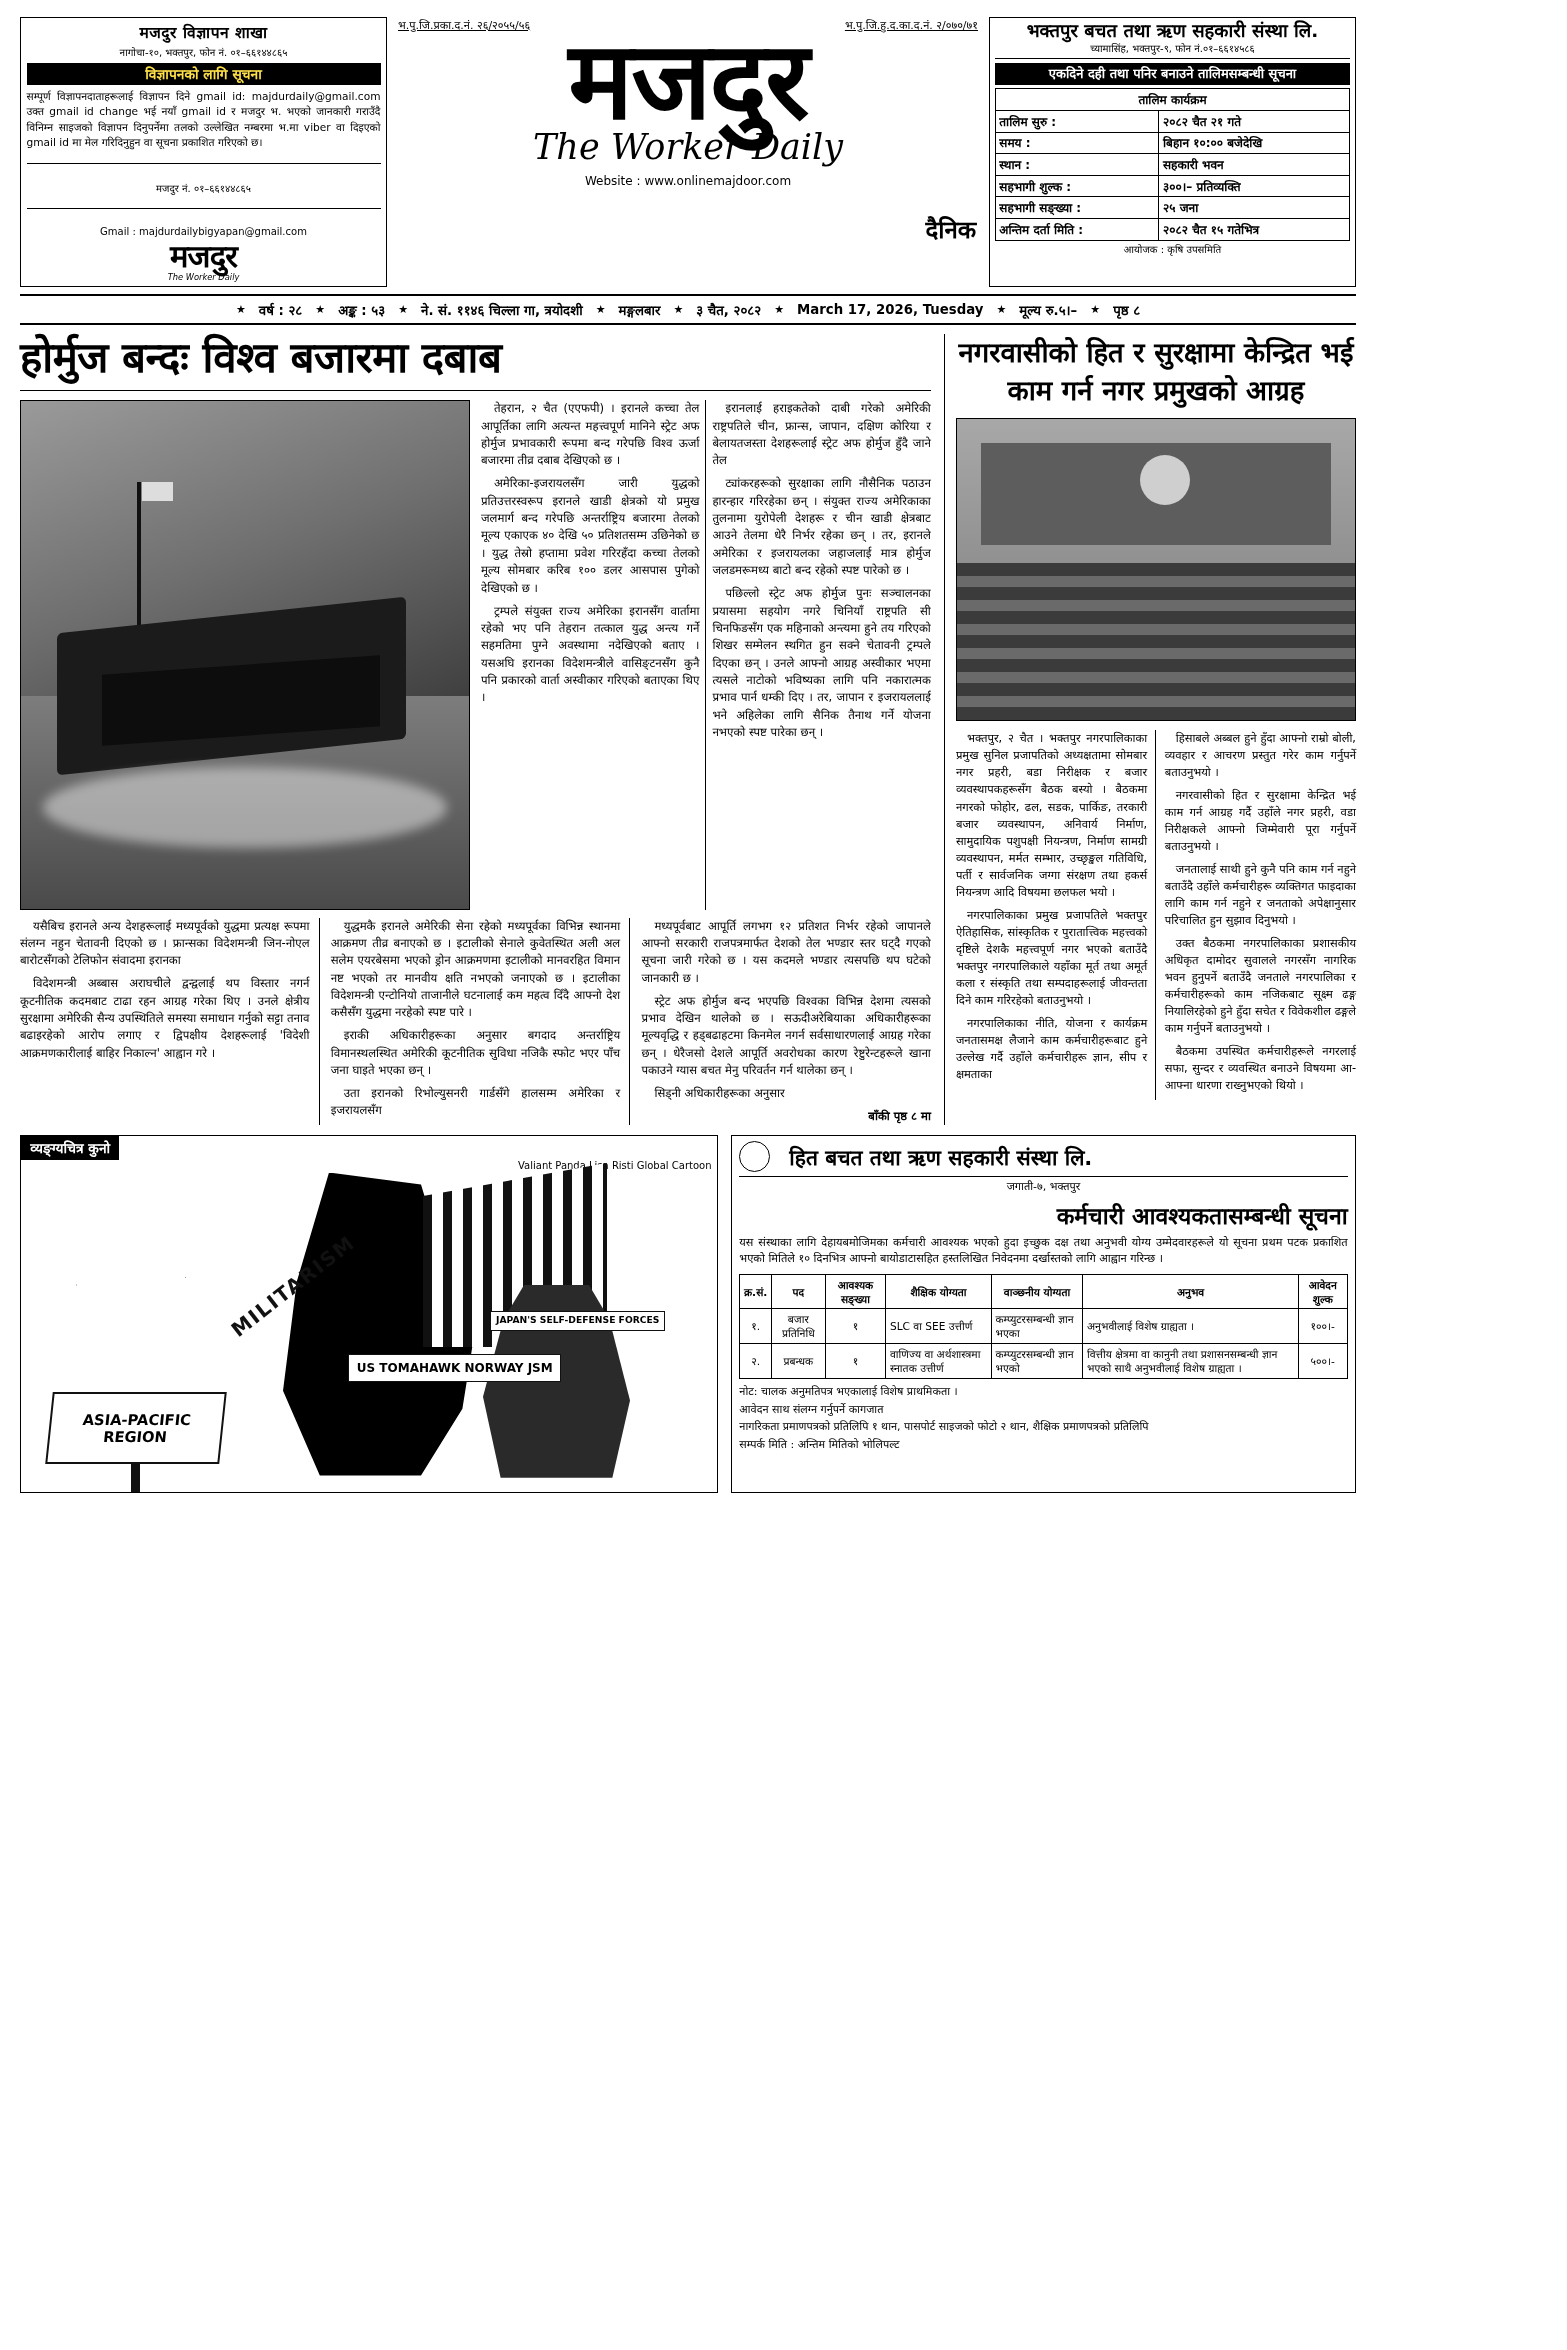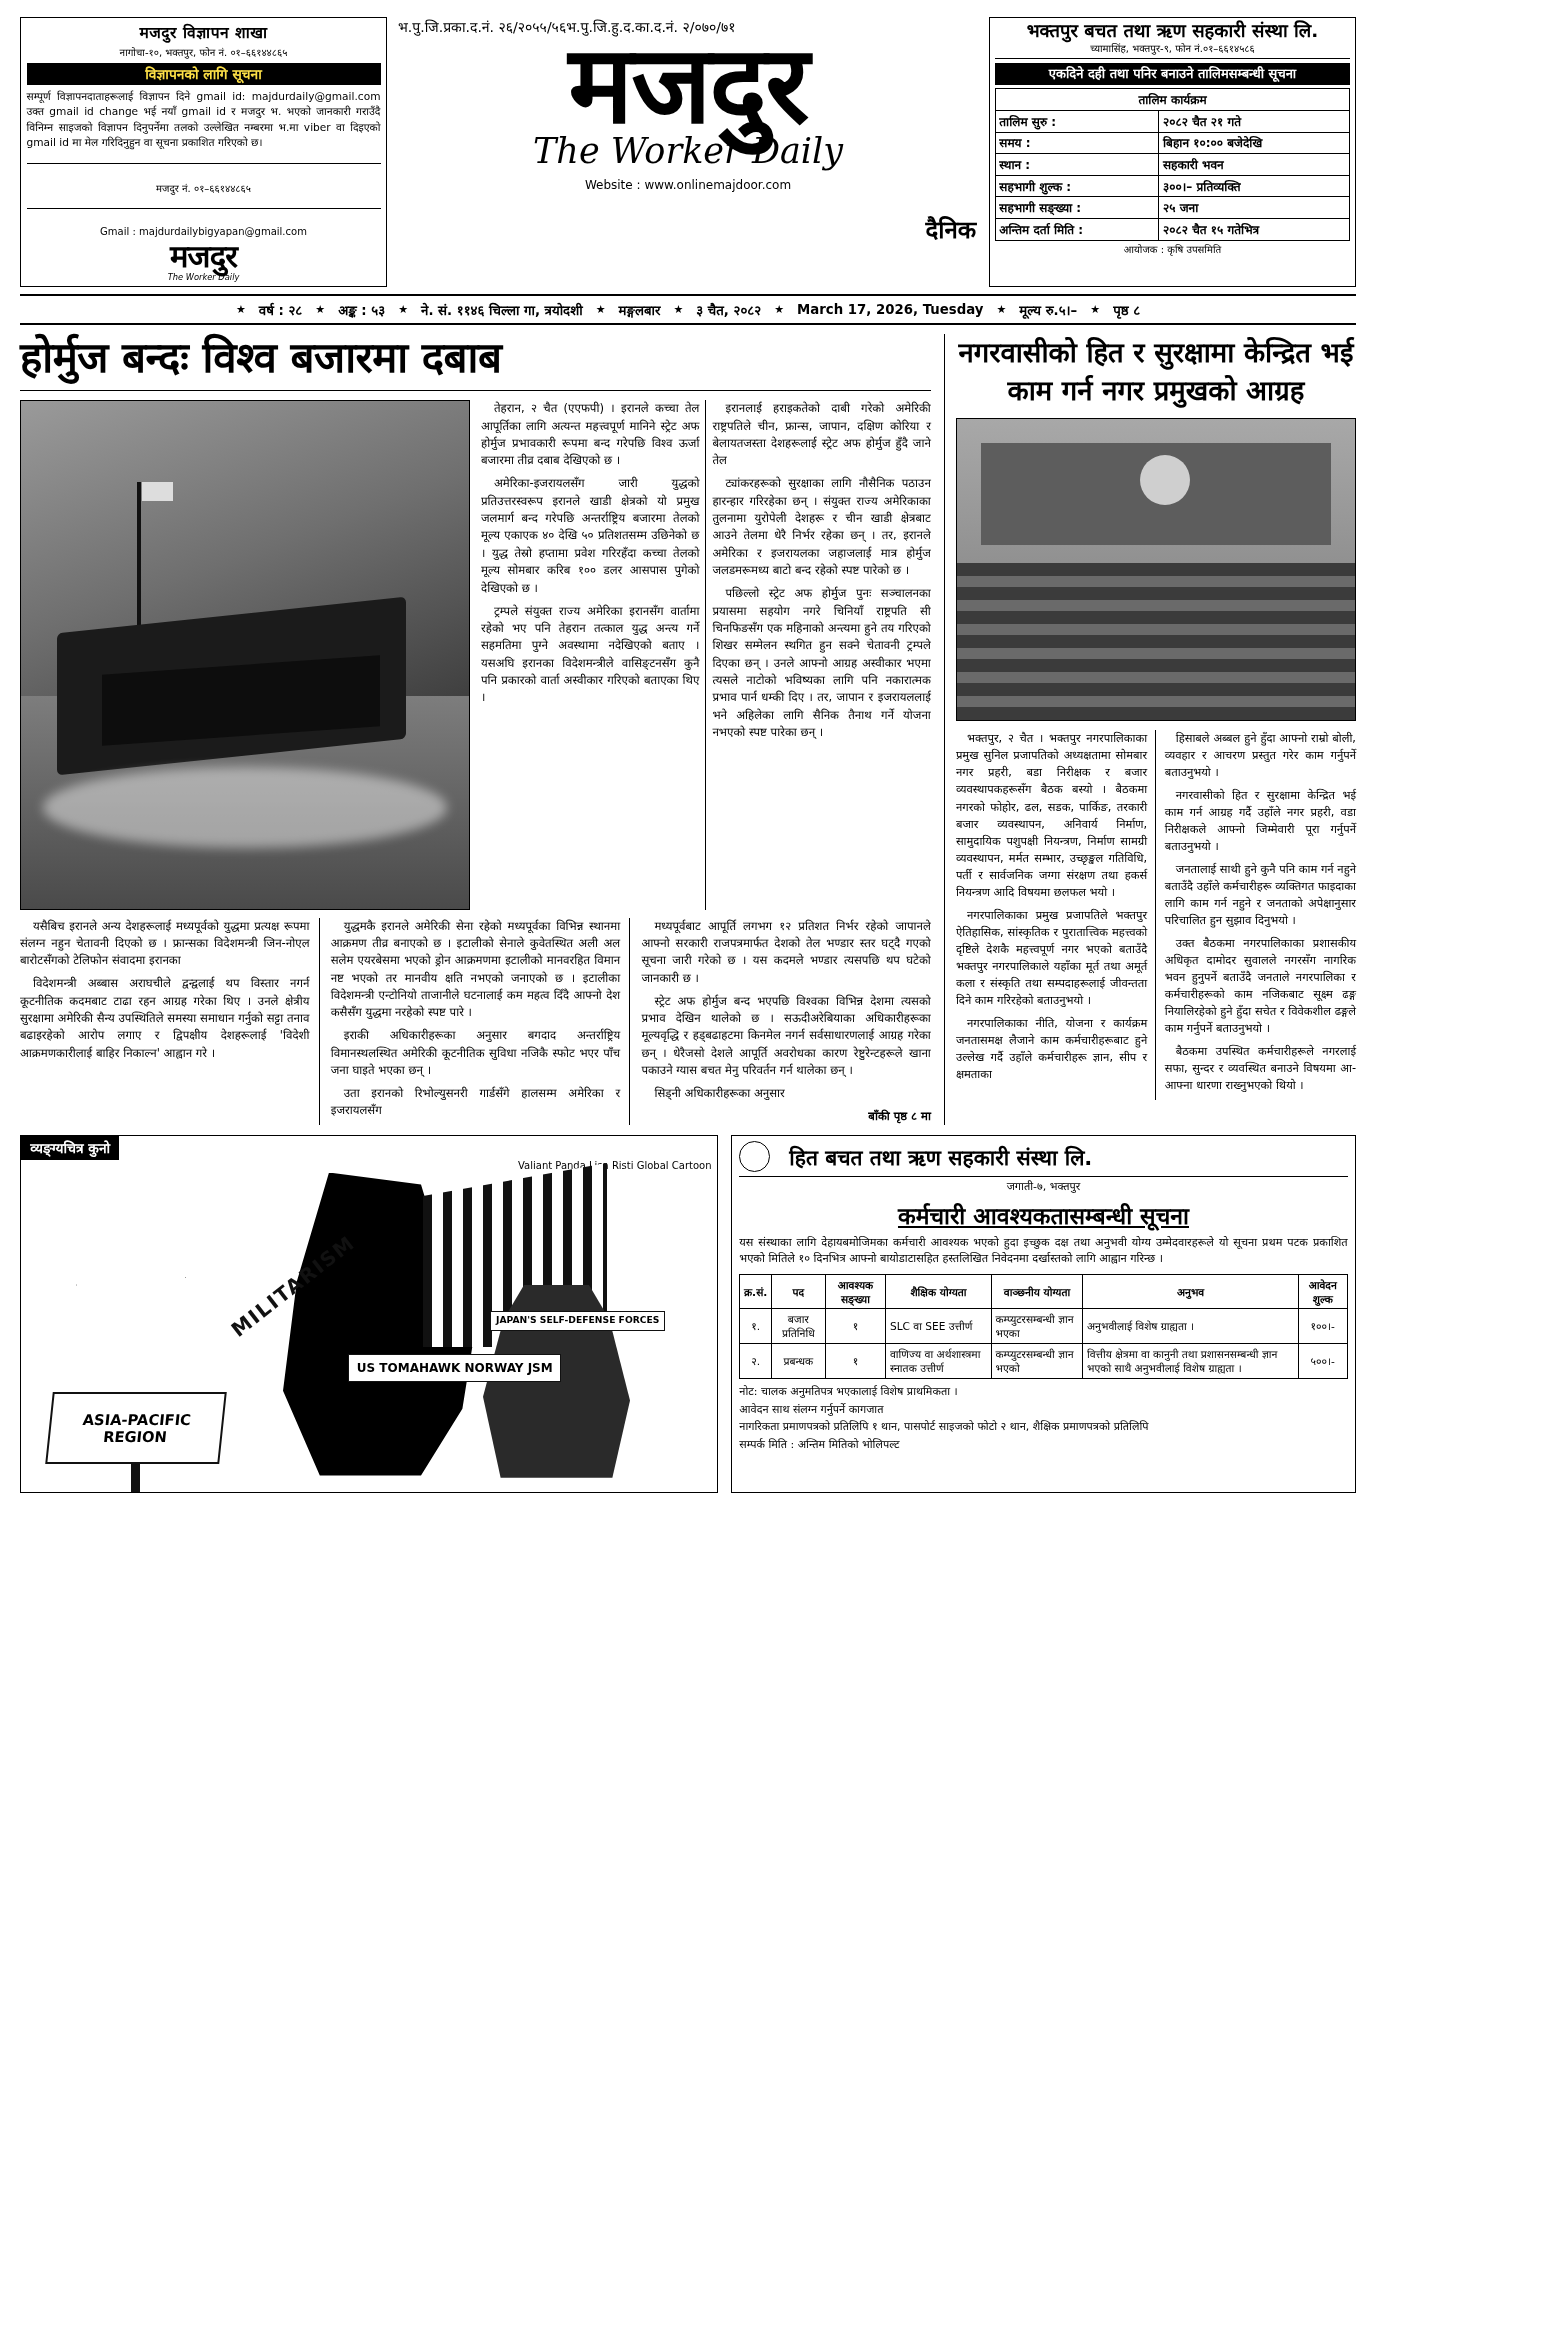--- a/index.html
+++ b/index.html
@@ -19,21 +19,21 @@
   .mh-left { width:367px; border:1.8px solid #000; padding:3.7px 5.5px; text-align:center; }
   .mh-left .t1 { font-weight:bold; font-size:15.6px; letter-spacing:0.5px; }
   .mh-left .t2 { font-size:10px; margin-top:1.8px; }
   .mh-left .bar { background:#000; color:#fde047; font-weight:bold; font-size:13.8px; margin:3.7px 0; padding:1.8px 0; }
   .mh-left .body { font-size:10.6px; line-height:1.45; text-align:justify; }
   .mh-left .gm { font-size:10px; margin-top:13px; border-top:0.9px solid #000; padding-top:17px;}
   .mh-left .logo-small { font-weight:bold; font-size:31px; font-family:"DejaVu Sans", sans-serif; letter-spacing:-0.9px; line-height:1; margin-top:3.7px; }
   .mh-left .logo-small-sub { font-size:8.3px; font-style:italic; }
 
   .mh-center { flex:1; text-align:center; position:relative; }
-  .mh-center .regline { display:flex; justify-content:flex-start; font-size:14px; padding:0 5.5px; }
+  .mh-center .regline { display:flex; justify-content:space-between; font-size:11px; padding:0 5.5px;text-decoration:underline; }
   .mh-center .title {
     font-size:108px; font-weight:bold; line-height:0.95; letter-spacing:-1.8px;
     font-family:"DejaVu Sans", sans-serif; margin-top:-1.8px;
   }
   .mh-center .subtitle { font-size:35px; font-style:italic; font-family:"DejaVu Serif", serif; margin-top:-5.5px; }
   .mh-center .dainik { position:absolute; right:7.3px; bottom:42px; font-size:24px; font-weight:bold; }
   .mh-center .website { font-size:12px; margin-top:7.3px; }
 
   .mh-right { width:367px; border:1.8px solid #000; padding:2.8px 4.6px; text-align:center; }
   .mh-right .co-name { font-weight:bold; font-size:18.4px; line-height:1.15; }
@@ -113,21 +113,21 @@
   .cartoon .soldier { position:absolute; right:87px; bottom:13.8px; width:147px; height:193px; background:#2a2a2a;
       clip-path:polygon(28% 0,72% 0,86% 18%,100% 60%,88% 100%,12% 100%,0 58%,14% 18%); }
   .cartoon .box { position:absolute; right:156px; bottom:110px; background:#fff; border:1.8px solid #111; font-weight:bold; font-size:12px; padding:5.5px 7.3px; text-align:center; line-height:1.2;}
   .cartoon .box2 { position:absolute; right:52px; bottom:161px; background:#fff; border:1.8px solid #111; font-weight:bold; font-size:9.2px; padding:3.7px 4.6px; text-align:center; line-height:1.15;}
 
   .notice { flex:1; border:1.8px solid #000; padding:5.5px 7.3px; }
   .notice .nhead { display:flex; align-items:center; gap:19px; border-bottom:1.8px solid #000; padding-bottom:3.7px;}
   .notice .nlogo { width:31px; height:31px; border:1.8px solid #000; border-radius:50%; }
   .notice .ntitle { font-size:21px; font-weight:bold; }
   .notice .nsub { font-size:11px; margin-top:1.8px; }
-  .notice .nbanner { text-align:center; font-size:23px; font-weight:bold; margin:5.5px 0 3.7px;text-decoration:underline; }
+  .notice .nbanner { text-align:right; font-size:23px; font-weight:bold; margin:5.5px 0 3.7px; }
   .notice .nbody { font-size:11.2px; line-height:1.5; text-align:justify; }
   .notice table { width:100%; border-collapse:collapse; font-size:10.6px; margin-top:5.5px;}
   .notice table th, .notice table td { border:0.9px solid #000; padding:2.8px 3.7px; text-align:center; vertical-align:middle;}
   .notice table th { font-weight:bold; }
   .notice table td.l { text-align:left; }
   .notice .nfoot { font-size:11px; line-height:1.6; margin-top:4.6px; }
 </style>
 </head>
 <body>
 

